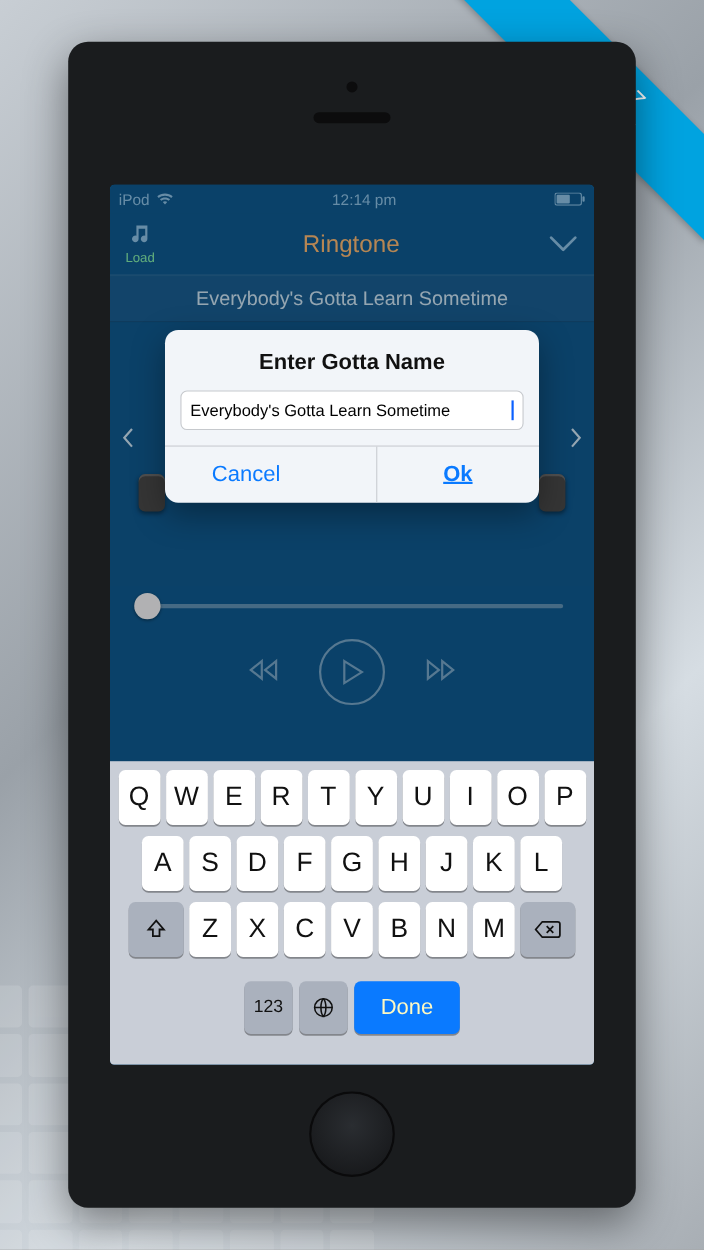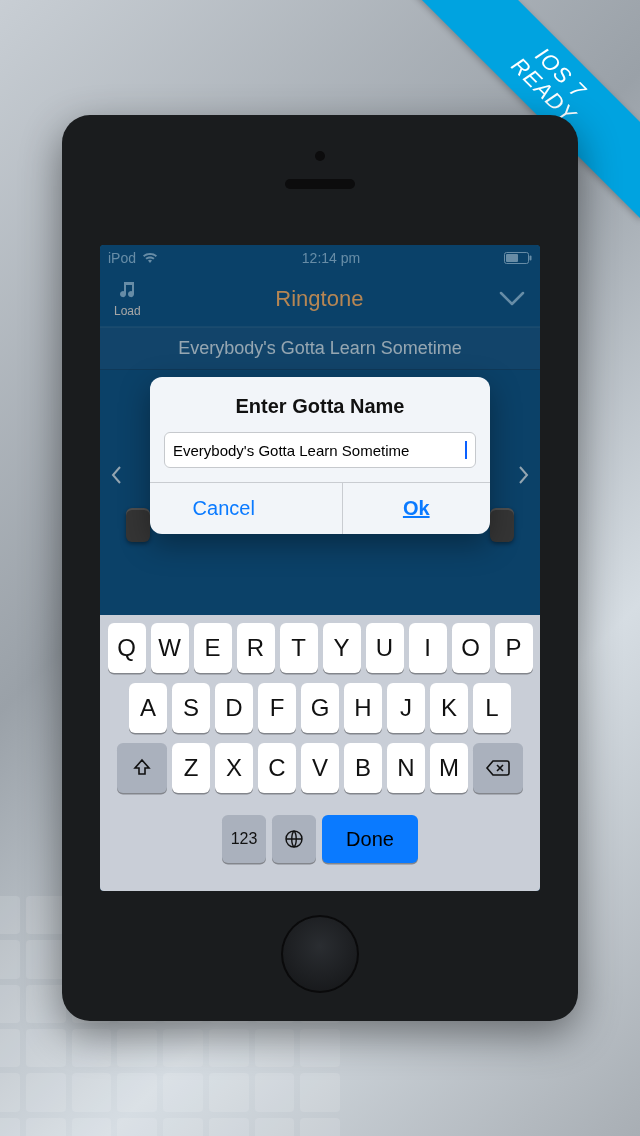--- a/index.html
+++ b/index.html
@@ -8,36 +8,36 @@
 
 
 .bggrid { position: absolute; left: -20px; bottom: -20px; width: 360px; height: 260px; opacity: .35; display: grid; grid-template-columns: repeat(8,1fr); grid-template-rows: repeat(6,1fr); gap: 6px; }
 .bggrid div { background: rgba(255,255,255,.35); border-radius: 4px; }
 
 
 .ribbon { position: absolute; top: 0; right: 0; width: 230px; height: 230px; overflow: hidden; pointer-events: none; }
 .ribbon .band { position: absolute; width: 320px; transform: rotate(45deg); background: #00a3e0; color: #fff; text-align: center; font-weight: 300; font-style: italic; letter-spacing: 1px; font-size: 22px; line-height: 24px; padding: 10px 0; top: 48px; right: -72px; box-shadow: 0 2px 6px rgba(0,0,0,.25); }
 
 
-.device { position: absolute; left: 50%; top: 50%; transform: translate(-50%, -50%); width: 516px; height: 906px; background: #1a1c1e; border-radius: 28px; box-shadow: 0 14px 40px rgba(0,0,0,.45); }
+.device { position: absolute; left: 50%; top: 50%; transform: translate(-50%, -50%); width: 516px; height: 1060px; background: #1a1c1e; border-radius: 18px; box-shadow: 0 14px 40px rgba(0,0,0,.45); }
 .earpiece { position: absolute; left: 50%; top: 64px; width: 70px; height: 10px; background: #0c0c0d; border-radius: 6px; transform: translateX(-50%); }
 .camera { position: absolute; left: 50%; top: 36px; width: 10px; height: 10px; border-radius: 50%; background: #0c0c0d; transform: translateX(-50%); }
 .homebtn { position: absolute; left: 50%; bottom: 28px; width: 78px; height: 78px; border-radius: 50%; background: radial-gradient(circle at 50% 40%, #2a2d31, #121315); transform: translateX(-50%); box-shadow: inset 0 0 0 2px #0a0a0b; }
 
 
 .screen { position: absolute; left: 38px; right: 38px; top: 130px; bottom: 130px; background: #0f5b92; border-radius: 4px; overflow: hidden; }
 
 
 .statusbar { height: 26px; background: #0f5b92; color: #8fc3e7; display: flex; align-items: center; justify-content: space-between; font-size: 14px; padding: 0 8px; }
 .stat-left, .stat-right { display: flex; align-items: center; gap: 6px; }
 .wifi svg, .batt svg { display: block; }
 
 
 .navbar { height: 56px; background: #0f5b92; display: flex; align-items: center; justify-content: space-between; padding: 0 14px; border-bottom: 1px solid rgba(255,255,255,.07); }
-.nav-left { display: flex; flex-direction: column; align-items: center; color: #e5e5e5; font-size: 12px; gap: 2px; }
+.nav-left { display: flex; flex-direction: column; align-items: center; color: #86efac; font-size: 12px; gap: 2px; }
 .nav-title { color: #fdba74; font-size: 22px; font-weight: 400; }
 .nav-right svg { display: block; }
 
 
 .songstrip { background: #195f93; color: #cfe6f6; text-align: center; padding: 10px 8px; font-size: 18px; border-top: 1px solid rgba(255,255,255,.06); border-bottom: 1px solid rgba(0,0,0,.15); }
 
 
 .editor { position: relative; height: 240px; background: #105a91; }
 .ed-arrow { position: absolute; top: 86px; width: 24px; height: 38px; display: flex; align-items: center; justify-content: center; color: #cfe6f6; }
 .ed-arrow.left { left: 4px; }
@@ -67,21 +67,21 @@
 .alert .btns button + button { border-left: 1px solid #c9ccd1; font-weight: 600; text-decoration: underline; }
 
 
 .keyboard { position: absolute; left: 0; right: 0; bottom: 0; background: #c9ced7; padding: 8px 4px 6px; }
 .krow { display: flex; justify-content: center; gap: 5px; margin-bottom: 10px; }
 .key { background: #fff; border-radius: 6px; box-shadow: 0 1.5px 0 rgba(0,0,0,.35); height: 50px; display: flex; align-items: center; justify-content: center; font-size: 24px; color: #111; user-select: none; cursor: pointer; }
 .key.letter { width: 38px; }
 .key.fn { background: #aab1bd; width: 50px; }
 .key.fn.small { width: 44px; font-size: 16px; }
 .key.space { flex: 1; font-size: 18px; }
-.key.done { background: #0a7aff; color: #000000; width: 96px; font-size: 20px; }
+.key.done { background: #0a7aff; color: #fef9c3; width: 96px; font-size: 20px; }
 .krow.bottom { gap: 6px; padding: 12px 4px; }
 .krow.bottom .key { height: 48px; }
 .shift svg, .bksp svg, .globe svg { display: block; }
 </style>
 </head>
 <body>
 
 <div class="bggrid">
   <div></div>
     <div></div>

